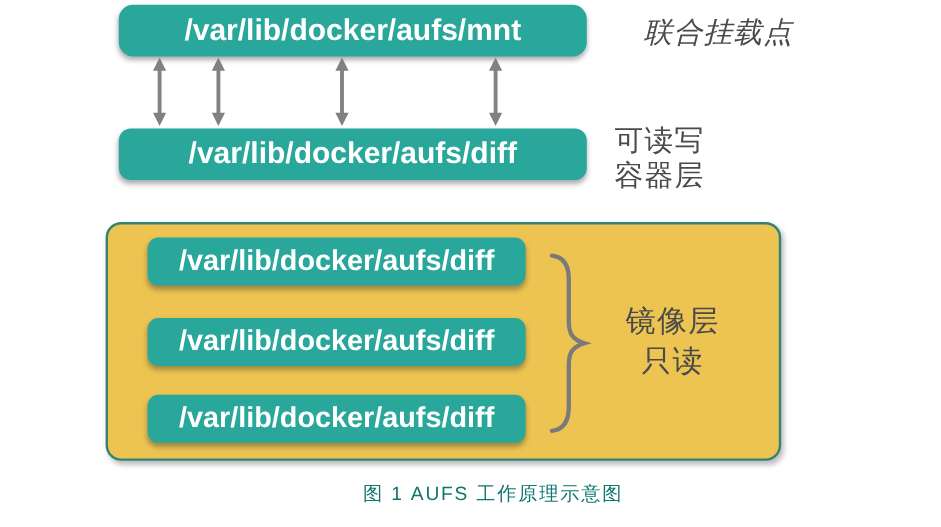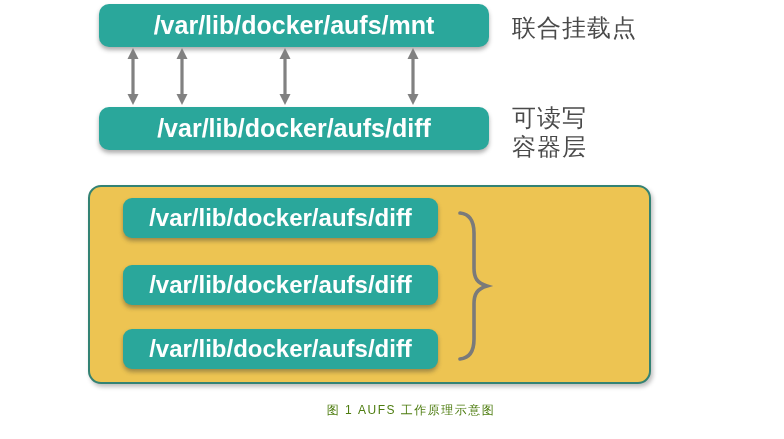--- a/index.html
+++ b/index.html
@@ -17,36 +17,36 @@
     color: #ffffff;
     border-radius: 10px;
     display: flex;
     align-items: center;
     justify-content: center;
     font-weight: 700;
     font-size: 25px;
     letter-spacing: 0px;
     box-shadow: 0 3px 4px rgba(50,50,50,0.40);
   }
-  .box-mnt  { left: 99px;  top: 4px;   width: 390px; height: 43px; }
+  .box-mnt  { left: 99px;  top: 4px;   width: 390px; height: 43px; border-radius: 12px; }
   .box-diff { left: 99px;  top: 107px; width: 390px; height: 43px; }
   .inner-box { left: 123px; width: 315px; height: 40px; border-radius: 9px; font-size: 24px; }
   .inner-box-0 { top: 198px; }
   .inner-box-1 { top: 265px; }
   .inner-box-2 { top: 329px; }
 
   .cn-label {
     position: absolute;
     color: #4A4A4A;
     font-size: 24px;
     letter-spacing: 1px;
     line-height: 29px;
     white-space: nowrap;
   }
-  .label-union { left: 512px; top: 13px; }
+  .label-union { left: 536px; top: 13px; font-style: italic; }
   .label-container { left: 512px; top: 103px; }
 
   .yellow-panel {
     position: absolute;
     left: 88px; top: 185px;
     width: 563px; height: 199px;
     background: #EDC452;
     border: 2px solid #338273;
     border-radius: 13px;
     box-sizing: border-box;
@@ -74,22 +74,22 @@
     color: #4A4A4A;
     font-size: 25px;
     line-height: 33px;
     letter-spacing: 1px;
   }
 
   .caption {
     position: absolute;
     left: 0; right: 0; top: 402px;
     text-align: center;
-    color: #4d7c0f;
-    font-size: 12px;
+    color: #0f766e;
+    font-size: 16px;
     letter-spacing: 1.5px;
     padding-left: 38px;
   }
 </style>
 </head>
 <body>
 
 <div class="canvas">
 
   <div class="teal-box box-mnt">
@@ -135,16 +135,20 @@
     <span>/var/lib/docker/aufs/diff</span>
   </div>
   <div class="teal-box inner-box inner-box-2">
     <span>/var/lib/docker/aufs/diff</span>
   </div>
 
   <svg class="brace" viewBox="0 0 42 152">
     <path d="M 7,3 C 17,4 21,11 21,23 L 21,58 C 21,68 24,73 34,76 C 24,79 21,84 21,94 L 21,129 C 21,141 17,148 7,149" fill="none" stroke="#7A7A7A" stroke-width="3.6" stroke-linecap="round"></path>
   </svg>
 
+  <div class="brace-label">
+    <div>镜像层</div>
+    <div>只读</div>
+  </div>
 
   <div class="caption">图 1 AUFS 工作原理示意图</div>
 
 </div>
 
 </body></html>

